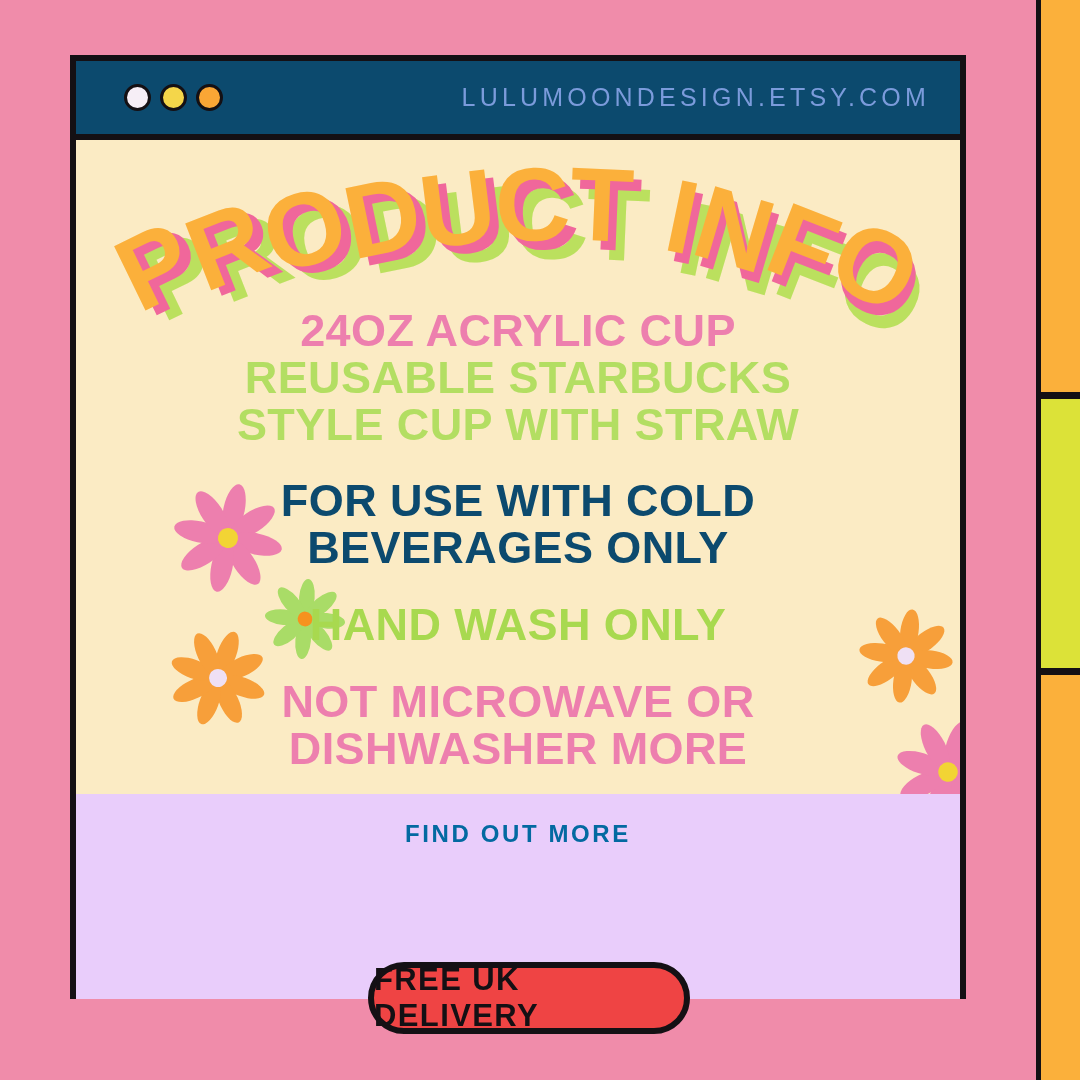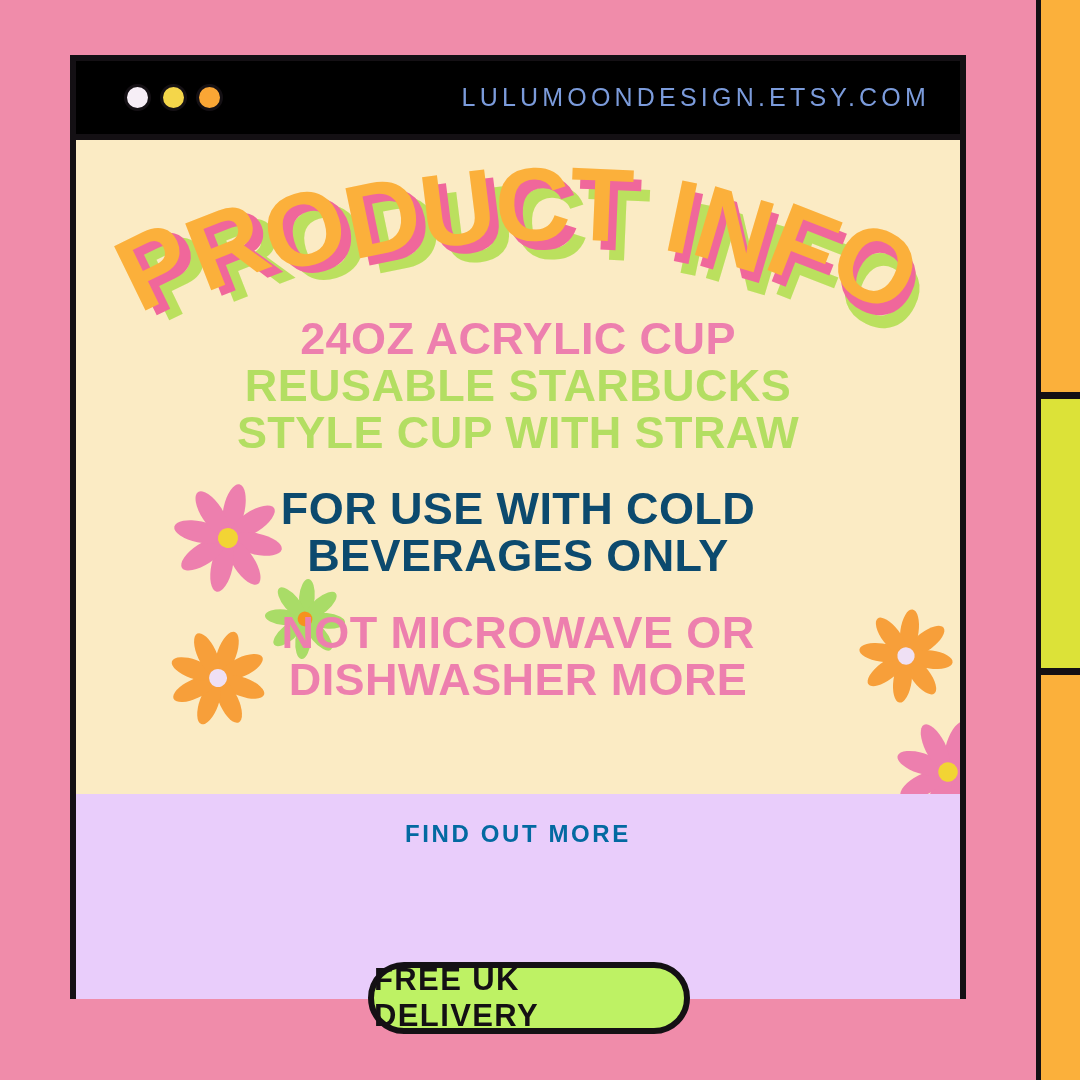--- a/index.html
+++ b/index.html
@@ -62,21 +62,21 @@
 
   
   #info-lines{
     position:absolute;left:0;top:168px;width:884px;
     display:flex;flex-direction:column;align-items:center;
   }
   .info-line{
     text-align:center;font-weight:700;line-height:1.04;
     letter-spacing:.4px;white-space:pre-line;
   }
-  .info-line.l0{font-size:45px;color:#ED7FAE;margin-top:8px;}
+  .info-line.l0{font-size:45px;color:#ED7FAE;margin-top:0;}
   .info-line.l1{font-size:45px;color:#B3DE62;}
   .info-line.l2{font-size:45px;color:#ED7FAE;margin-top:30px;}
   .info-line.l3{font-size:45px;color:#A8D94F;margin-top:30px;}
   .info-line.l4{font-size:45px;color:#ED7FAE;margin-top:30px;}
 
   
   .flower{position:absolute;}
 
   
   #footer{
@@ -103,21 +103,21 @@
 <body style="background: rgb(240, 140, 170);">
 
 <div id="edge-strip">
   <div class="seg s0" style="background: rgb(251, 176, 59);"></div>
   <div class="seg s1" style="background: rgb(220, 226, 56);"></div>
   <div class="seg s2" style="background: rgb(251, 176, 59);"></div>
 </div>
 
 <div id="window" style="background: rgb(251, 235, 196);">
 
-  <div id="titlebar" style="background: #000000; padding-left: 22px;">
+  <div id="titlebar" style="background: #0c4a6e; padding-left: 22px;">
     <div id="dots">
       <span class="dot d0"></span>
       <span class="dot d1"></span>
       <span class="dot d2"></span>
     </div>
     <div id="site-url" style="color: rgb(123, 155, 219);">LULUMOONDESIGN.ETSY.COM</div>
   </div>
 
   <div id="body-area" style="background: rgb(251, 235, 196);">
 
@@ -216,23 +216,24 @@
         <span class="ch" style="transform: translateY(41.5px) rotate(21.3deg); transform-origin: 50% 50%;">F</span>
         <span class="ch" style="transform: translateY(62px) rotate(26deg); transform-origin: 50% 50%;">O</span>
       </div>
 
     <div id="info-lines">
         <div class="info-line l0" style="color: rgb(237, 127, 174);">24OZ ACRYLIC CUP</div>
         <div class="info-line l1" style="color: rgb(179, 222, 98);">REUSABLE STARBUCKS
 STYLE CUP WITH STRAW</div>
         <div class="info-line l2" style="color: #0c4a6e;">FOR USE WITH COLD
 BEVERAGES ONLY</div>
+        <div class="info-line l3" style="color: rgb(168, 217, 79);">HAND WASH ONLY</div>
         <div class="info-line l4" style="color: rgb(237, 127, 174);">NOT MICROWAVE OR
 DISHWASHER MORE</div>
       </div>
   </div>
 
   <div id="footer" style="background: rgb(233, 205, 251);">
     <div id="find-more">FIND OUT MORE</div>
   </div>
 </div>
 
-<div id="delivery-btn" style="background: #bef264;">FREE UK DELIVERY</div>
+<div id="delivery-btn" style="background: #ef4444;">FREE UK DELIVERY</div>
 
 </body></html>

